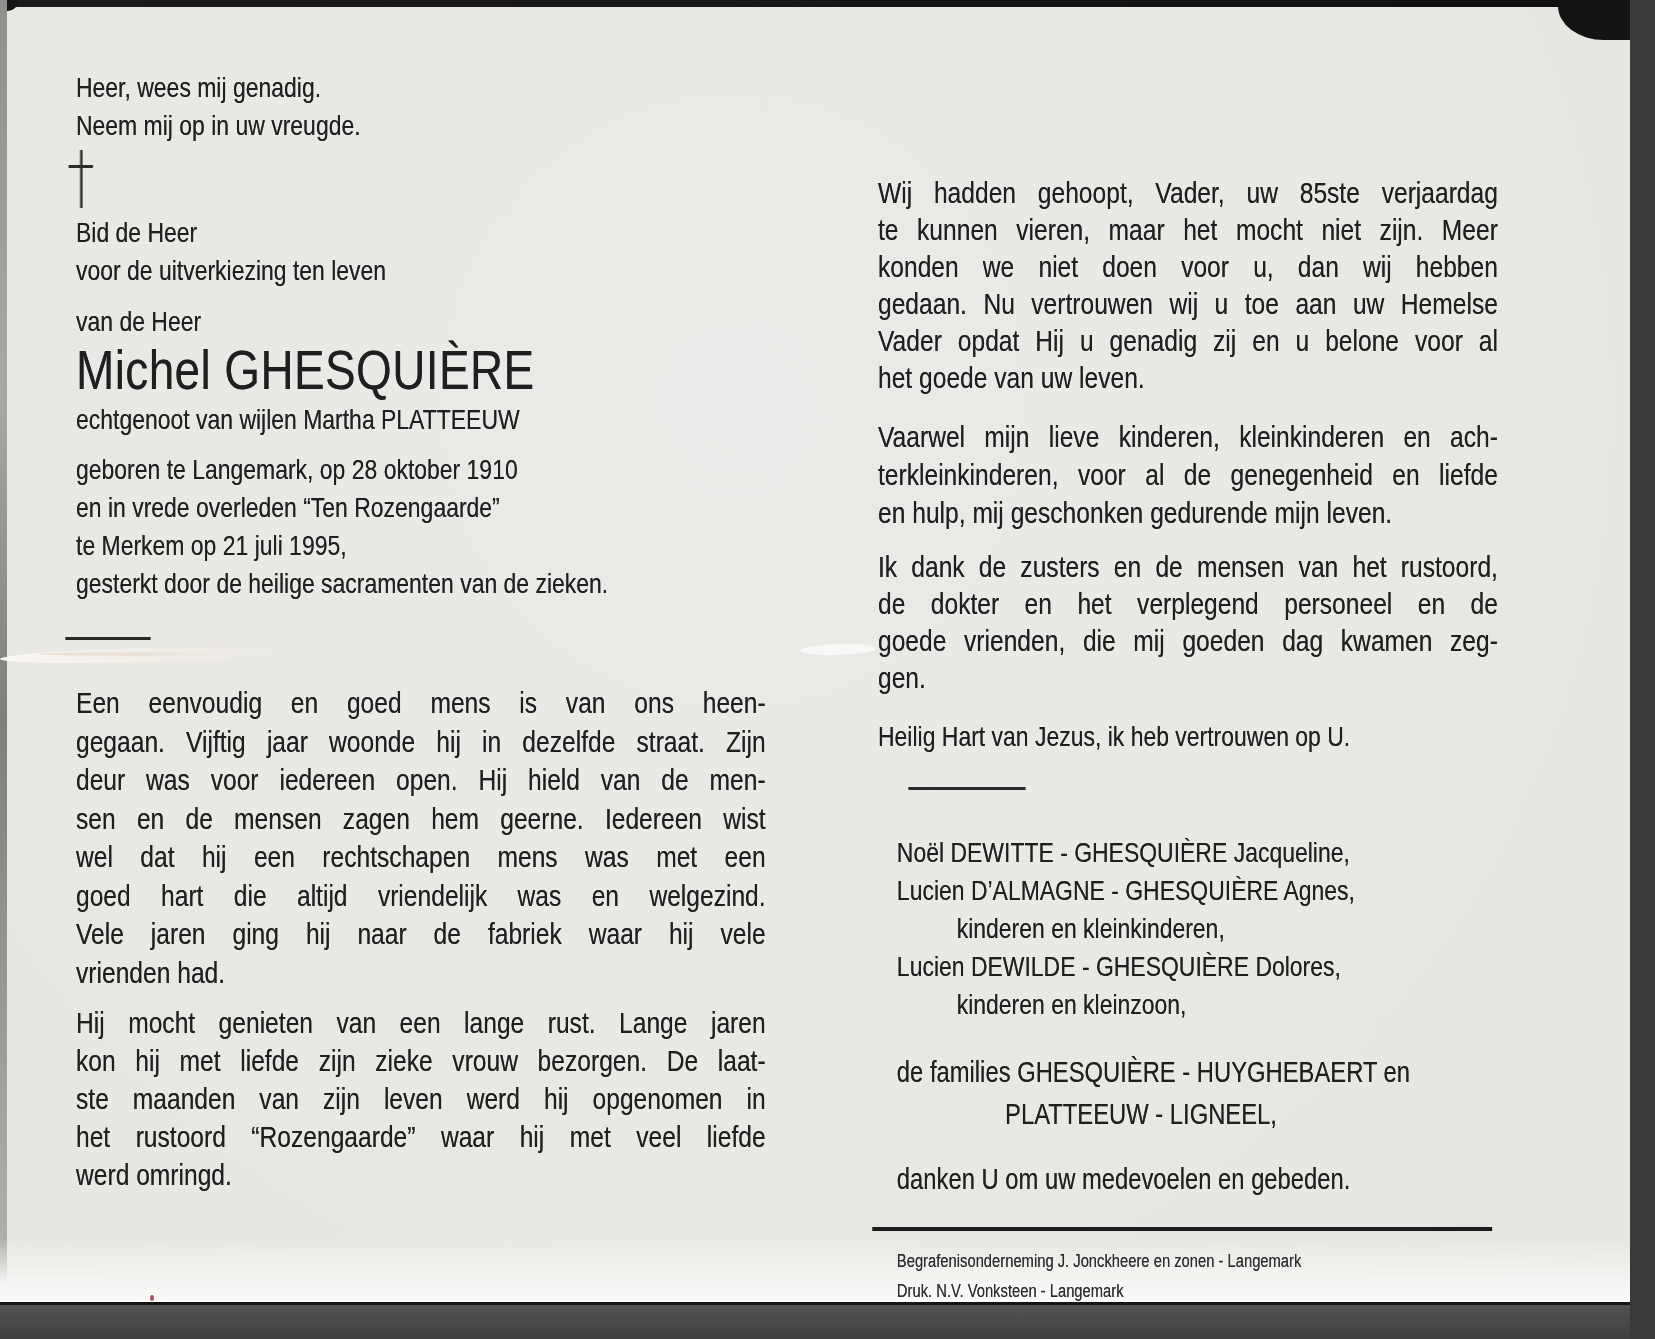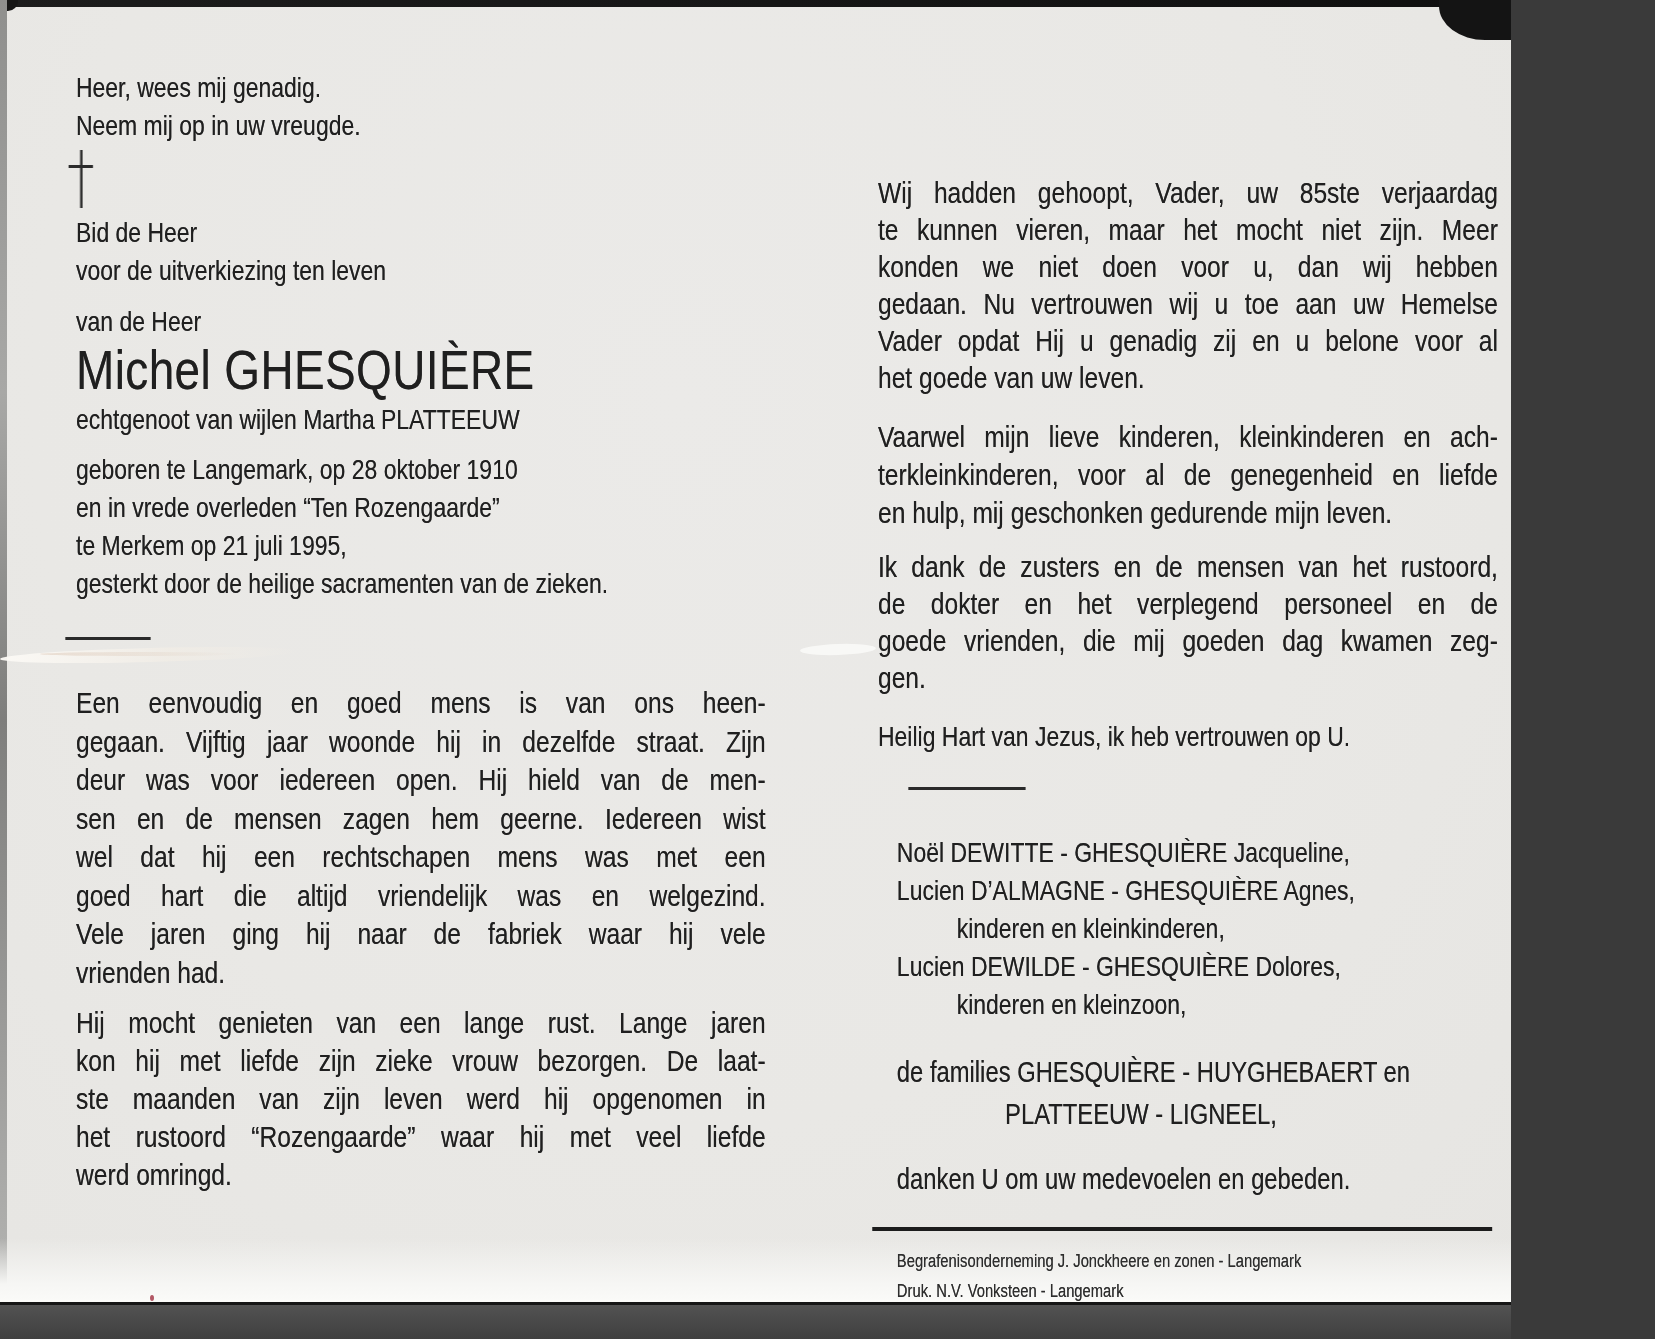--- a/index.html
+++ b/index.html
@@ -1,17 +1,17 @@
 <!DOCTYPE html>
 <html><head>
 <meta charset="utf-8">
 <style>
   html,body{margin:0;padding:0;background:#3a3a3a;}
   .scan{
-    position:relative;width:1511px;height:1339px;overflow:hidden;
+    position:relative;width:1630px;height:1339px;overflow:hidden;
     background:radial-gradient(ellipse at 45% 30%, #ebeae8 0%, #e9e8e5 55%, #e6e5e2 100%);
     font-family:"Liberation Sans","DejaVu Sans",sans-serif;
     color:#1f1f1f;
   }
   .txt{color:#1f1f1f;text-shadow:0 0 0.5px rgba(31,31,31,0.65);}
   .col{position:absolute;top:0;transform:scaleX(0.82);transform-origin:0 0;}
   .col-left{left:76px;width:841px;}
   .col-right{left:878px;width:756px;}
   .blk{position:absolute;left:0;width:100%;}
   .fs28{font-size:28px;line-height:38px;}

